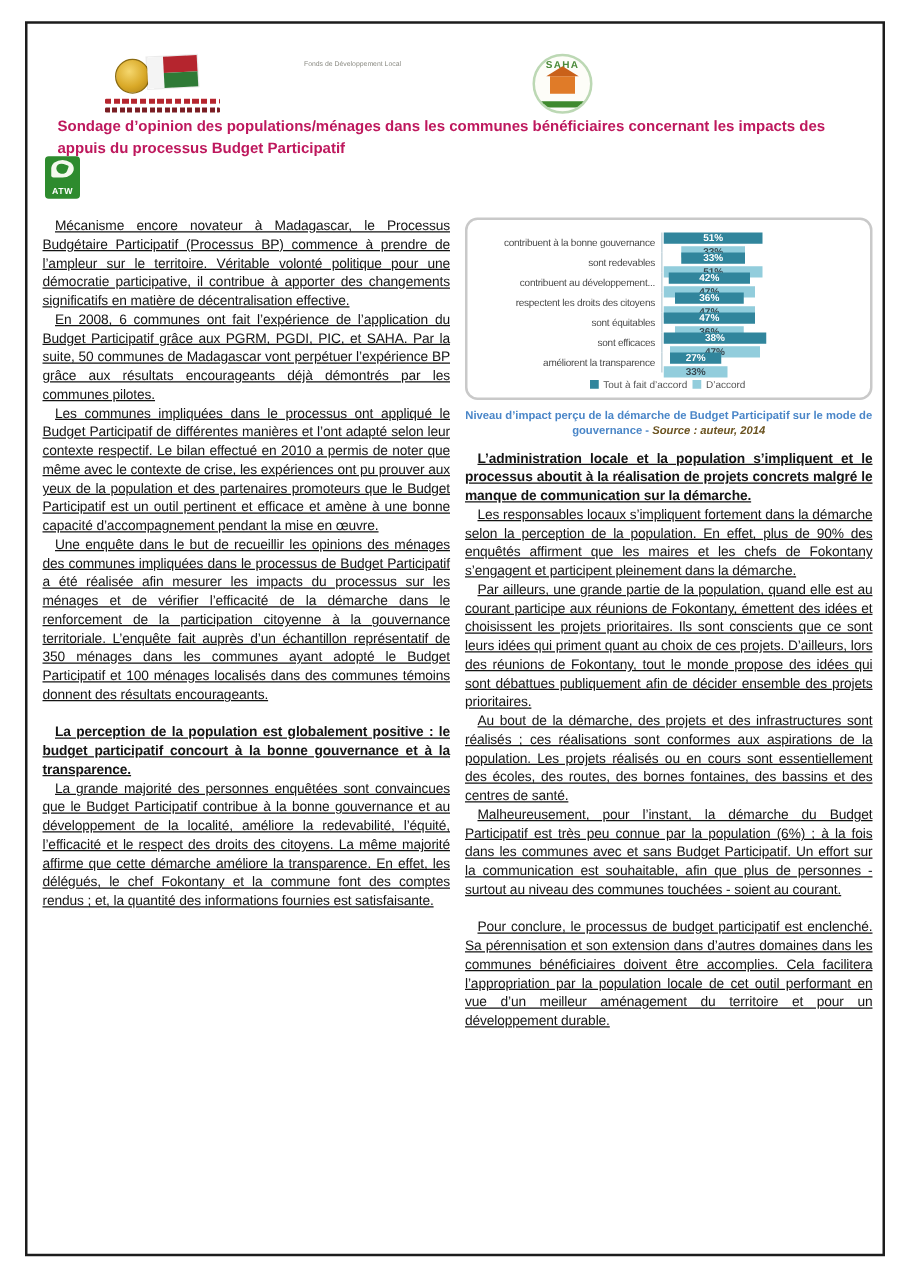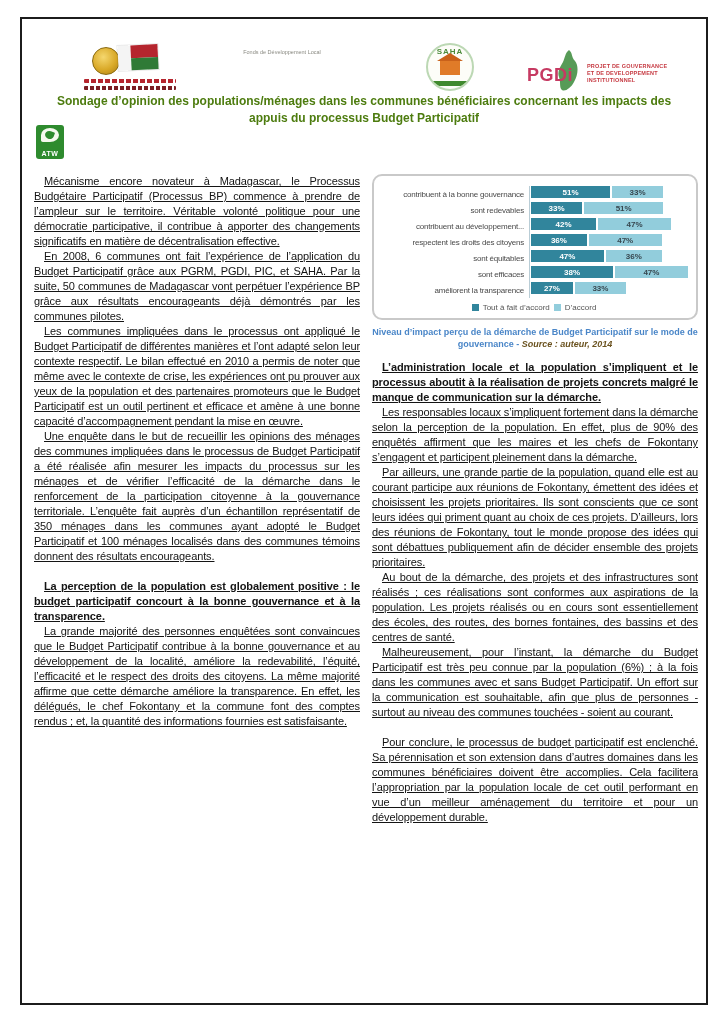--- a/index.html
+++ b/index.html
@@ -58,44 +58,44 @@
     position:absolute;overflow:hidden;}
   .atw-swoosh{position:absolute;left:5px;top:3px;width:18px;height:14px;background:#f5f9ee;
     border-radius:50% 50% 50% 10%;}
   .atw-swoosh:after{content:"";position:absolute;left:4px;top:3px;width:9px;height:8px;
     background:#2e8b2e;border-radius:50% 10% 50% 50%;transform:rotate(20deg);}
   .atw-name{position:absolute;left:0;bottom:2px;width:100%;text-align:center;color:#fff;
     font-size:7px;font-weight:bold;letter-spacing:.5px;}
 
   
   .doc-title{
-    position:absolute;left:24px;top:74px;width:636px;text-align:center;
-    font-size:12px;font-weight:bold;line-height:17px;color:#4d7c0f;
+    position:absolute;left:24px;top:74px;width:636px;text-align:left;
+    font-size:12px;font-weight:bold;line-height:17px;color:#be185d;
   }
 
   
   .columns{position:absolute;left:12px;top:155px;width:664px;display:flex;gap:12px;}
   .col{width:326px;}
   .col p{
     margin:0;font-size:11px;line-height:15px;text-align:justify;text-indent:10px;
     color:#141414;letter-spacing:-0.1px;text-decoration:underline;
   }
   .col p.bold{font-weight:bold;}
   .col p.gap{margin-top:15px;}
 
   
   .chart-box{
     width:100%;box-sizing:border-box;border:2px solid #c9c9c9;border-radius:10px;
     padding:10px 6px 4px 4px;background:#fff;
   }
   .crow{display:flex;align-items:center;height:16px;}
   .clab{width:146px;flex:0 0 146px;text-align:right;padding-right:5px;font-size:8px;
     color:#4a4a4a;letter-spacing:-0.2px;white-space:nowrap;overflow:hidden;}
-  .cbars{display:flex;gap:2px;height:16px;border-left:1px solid #b9cdd6;
-    padding-left:1px;}
+  .cbars{display:flex;gap:2px;align-items:center;height:16px;border-left:1px solid #b9cdd6;
+    padding-left:1px;flex-direction:column;}
   .seg{height:12px;display:flex;align-items:center;justify-content:center;
     font-size:8px;font-weight:bold;}
   .seg.s0{color:#ffffff;}
   .seg.s1{color:#37474f;}
   .chart-legend{display:flex;justify-content:center;gap:4px;margin-top:5px;margin-bottom:2px;}
   .legend-item{display:flex;align-items:center;gap:4px;font-size:8px;color:#555;}
   .legend-swatch{width:7px;height:7px;display:inline-block;}
   .chart-caption{
     margin:6px 0 10px 0;text-align:center;font-size:9px;font-weight:bold;line-height:12px;
     color:#4a86c8;
@@ -123,31 +123,20 @@
   </div>
 
   <div class="logo logo-saha">
     <div class="saha-circle">
       <div class="saha-name">SAHA</div>
       <div class="saha-house"></div>
       <div class="saha-bar"></div>
     </div>
   </div>
 
-  <div class="logo logo-pgdi">
-    <svg class="pgdi-island" viewBox="0 0 26 44">
-      <path d="M14 1 C18 4 16 8 20 12 C24 17 23 26 19 33 C16 39 10 43 7 41 C4 39 6 33 4 28 C2 23 5 18 8 13 C10 9 10 4 14 1 Z" fill="#3a8a3a"></path>
-    </svg>
-    <div class="pgdi-name">PGDi</div>
-    <div class="pgdi-caption">
-      <div>PROJET DE GOUVERNANCE</div>
-      <div>ET DE DEVELOPPEMENT</div>
-      <div>INSTITUTIONNEL</div>
-    </div>
-  </div>
 
   <div class="doc-title">Sondage d’opinion des populations/ménages dans les communes bénéficiaires concernant les impacts des appuis du processus Budget Participatif</div>
 
   <div class="logo-atw">
     <div class="atw-swoosh"></div>
     <div class="atw-name">ATW</div>
   </div>
 
   <div class="columns">
 

